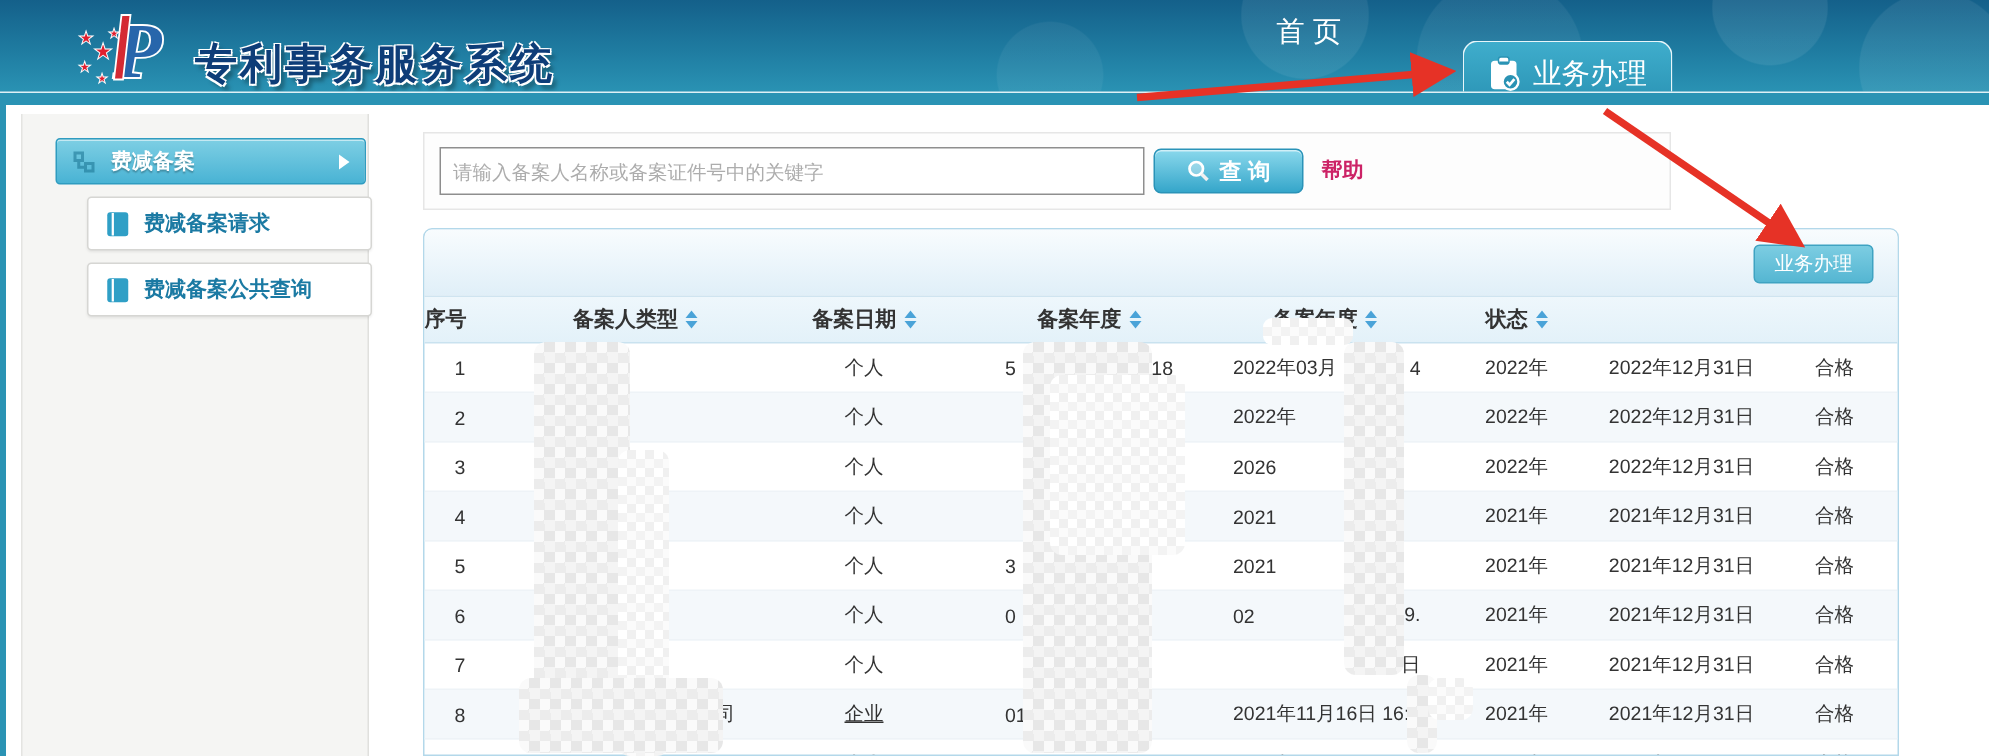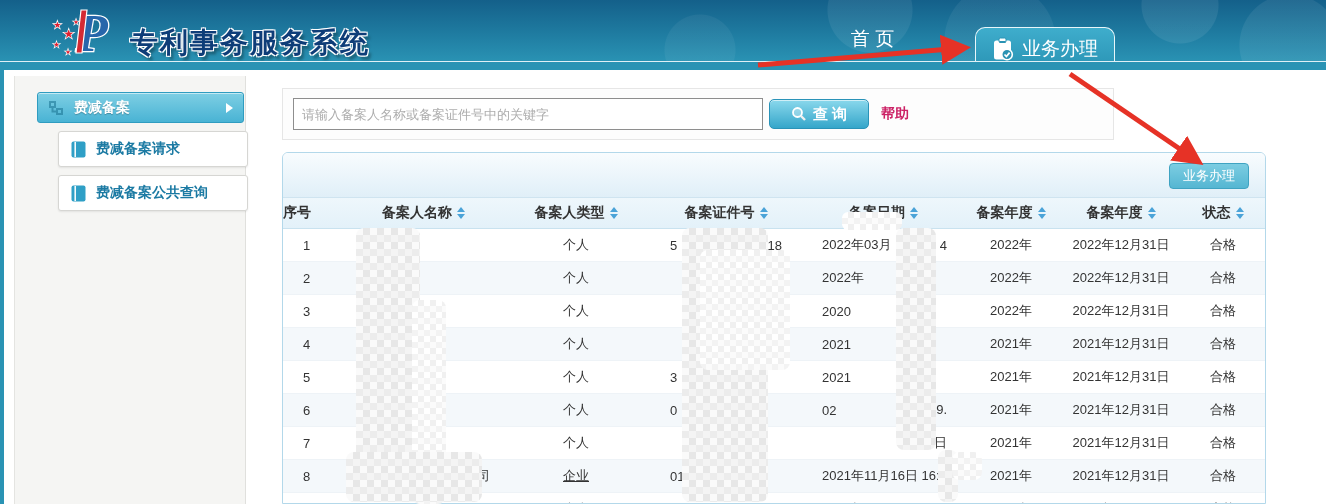--- a/index.html
+++ b/index.html
@@ -29,21 +29,21 @@
   }
   .left-line{position:absolute;left:0;top:70px;width:4px;height:434px;background:#2a93b4;}
   .logo{position:absolute;left:50px;top:3px;width:78px;height:58px;}
   .app-title{
     position:absolute;left:130px;top:24px;font-size:28px;font-weight:bold;color:#0e3d78;
     letter-spacing:2px;
     text-shadow:-1px -1px 0 #fff,1px -1px 0 #fff,-1px 1px 0 #fff,1px 1px 0 #fff,3px 4px 3px rgba(0,0,0,.35);
   }
   .nav-item{
     position:absolute;top:0;height:62px;display:flex;align-items:flex-end;justify-content:center;
-    color:#fff;font-size:19px;padding-bottom:10px;box-sizing:border-box;cursor:pointer;
+    color:#fff;font-size:19px;padding-bottom:28px;box-sizing:border-box;cursor:pointer;
   }
   .nav-home{left:830px;width:85px;}
   .nav-user{left:1135px;width:120px;}
   .tab-active{
     position:absolute;left:975px;top:27px;width:140px;height:43px;box-sizing:border-box;
     background:linear-gradient(#3fadcc,#2a93b4);
     border:1px solid #e8f6fa;border-bottom:none;border-radius:10px 10px 0 0;
     display:flex;align-items:center;justify-content:center;gap:8px;
     color:#fff;font-size:19px;cursor:pointer;
   }
@@ -238,41 +238,27 @@
 <div class="table-panel">
   <div class="band">
     <div class="action-btn">业务办理</div>
   </div>
   <div class="thead">
       <div class="th">
     <span class="th-label">序号</span>
 
   </div>
       <div class="th">
-    <span class="th-label">备案人名称</span>
-    <span class="sort-icon">
-          <i class="up"></i>
-          <i class="dn"></i>
-        </span>
-  </div>
-      <div class="th">
     <span class="th-label">备案人类型</span>
     <span class="sort-icon">
           <i class="up"></i>
           <i class="dn"></i>
         </span>
   </div>
       <div class="th">
-    <span class="th-label">备案证件号</span>
-    <span class="sort-icon">
-          <i class="up"></i>
-          <i class="dn"></i>
-        </span>
-  </div>
-      <div class="th">
     <span class="th-label">备案日期</span>
     <span class="sort-icon">
           <i class="up"></i>
           <i class="dn"></i>
         </span>
   </div>
       <div class="th">
     <span class="th-label">备案年度</span>
     <span class="sort-icon">
           <i class="up"></i>
@@ -329,21 +315,21 @@
   </div>
       <div class="tr">
     <div class="td c-seq">3</div>
     <div class="td c-name"></div>
     <div class="td c-type">个人</div>
     <div class="td c-cert">
           <span class="frag"></span>
           <span class="frag">5</span>
         </div>
     <div class="td c-date">
-          <span class="frag">2020</span>
+          <span class="frag">2026</span>
           <span class="frag"></span>
         </div>
     <div class="td c-year">2022年</div>
     <div class="td c-valid">2022年12月31日</div>
     <div class="td c-status">合格</div>
   </div>
       <div class="tr even">
     <div class="td c-seq">4</div>
     <div class="td c-name single">
           <span class="frag">男</span>

